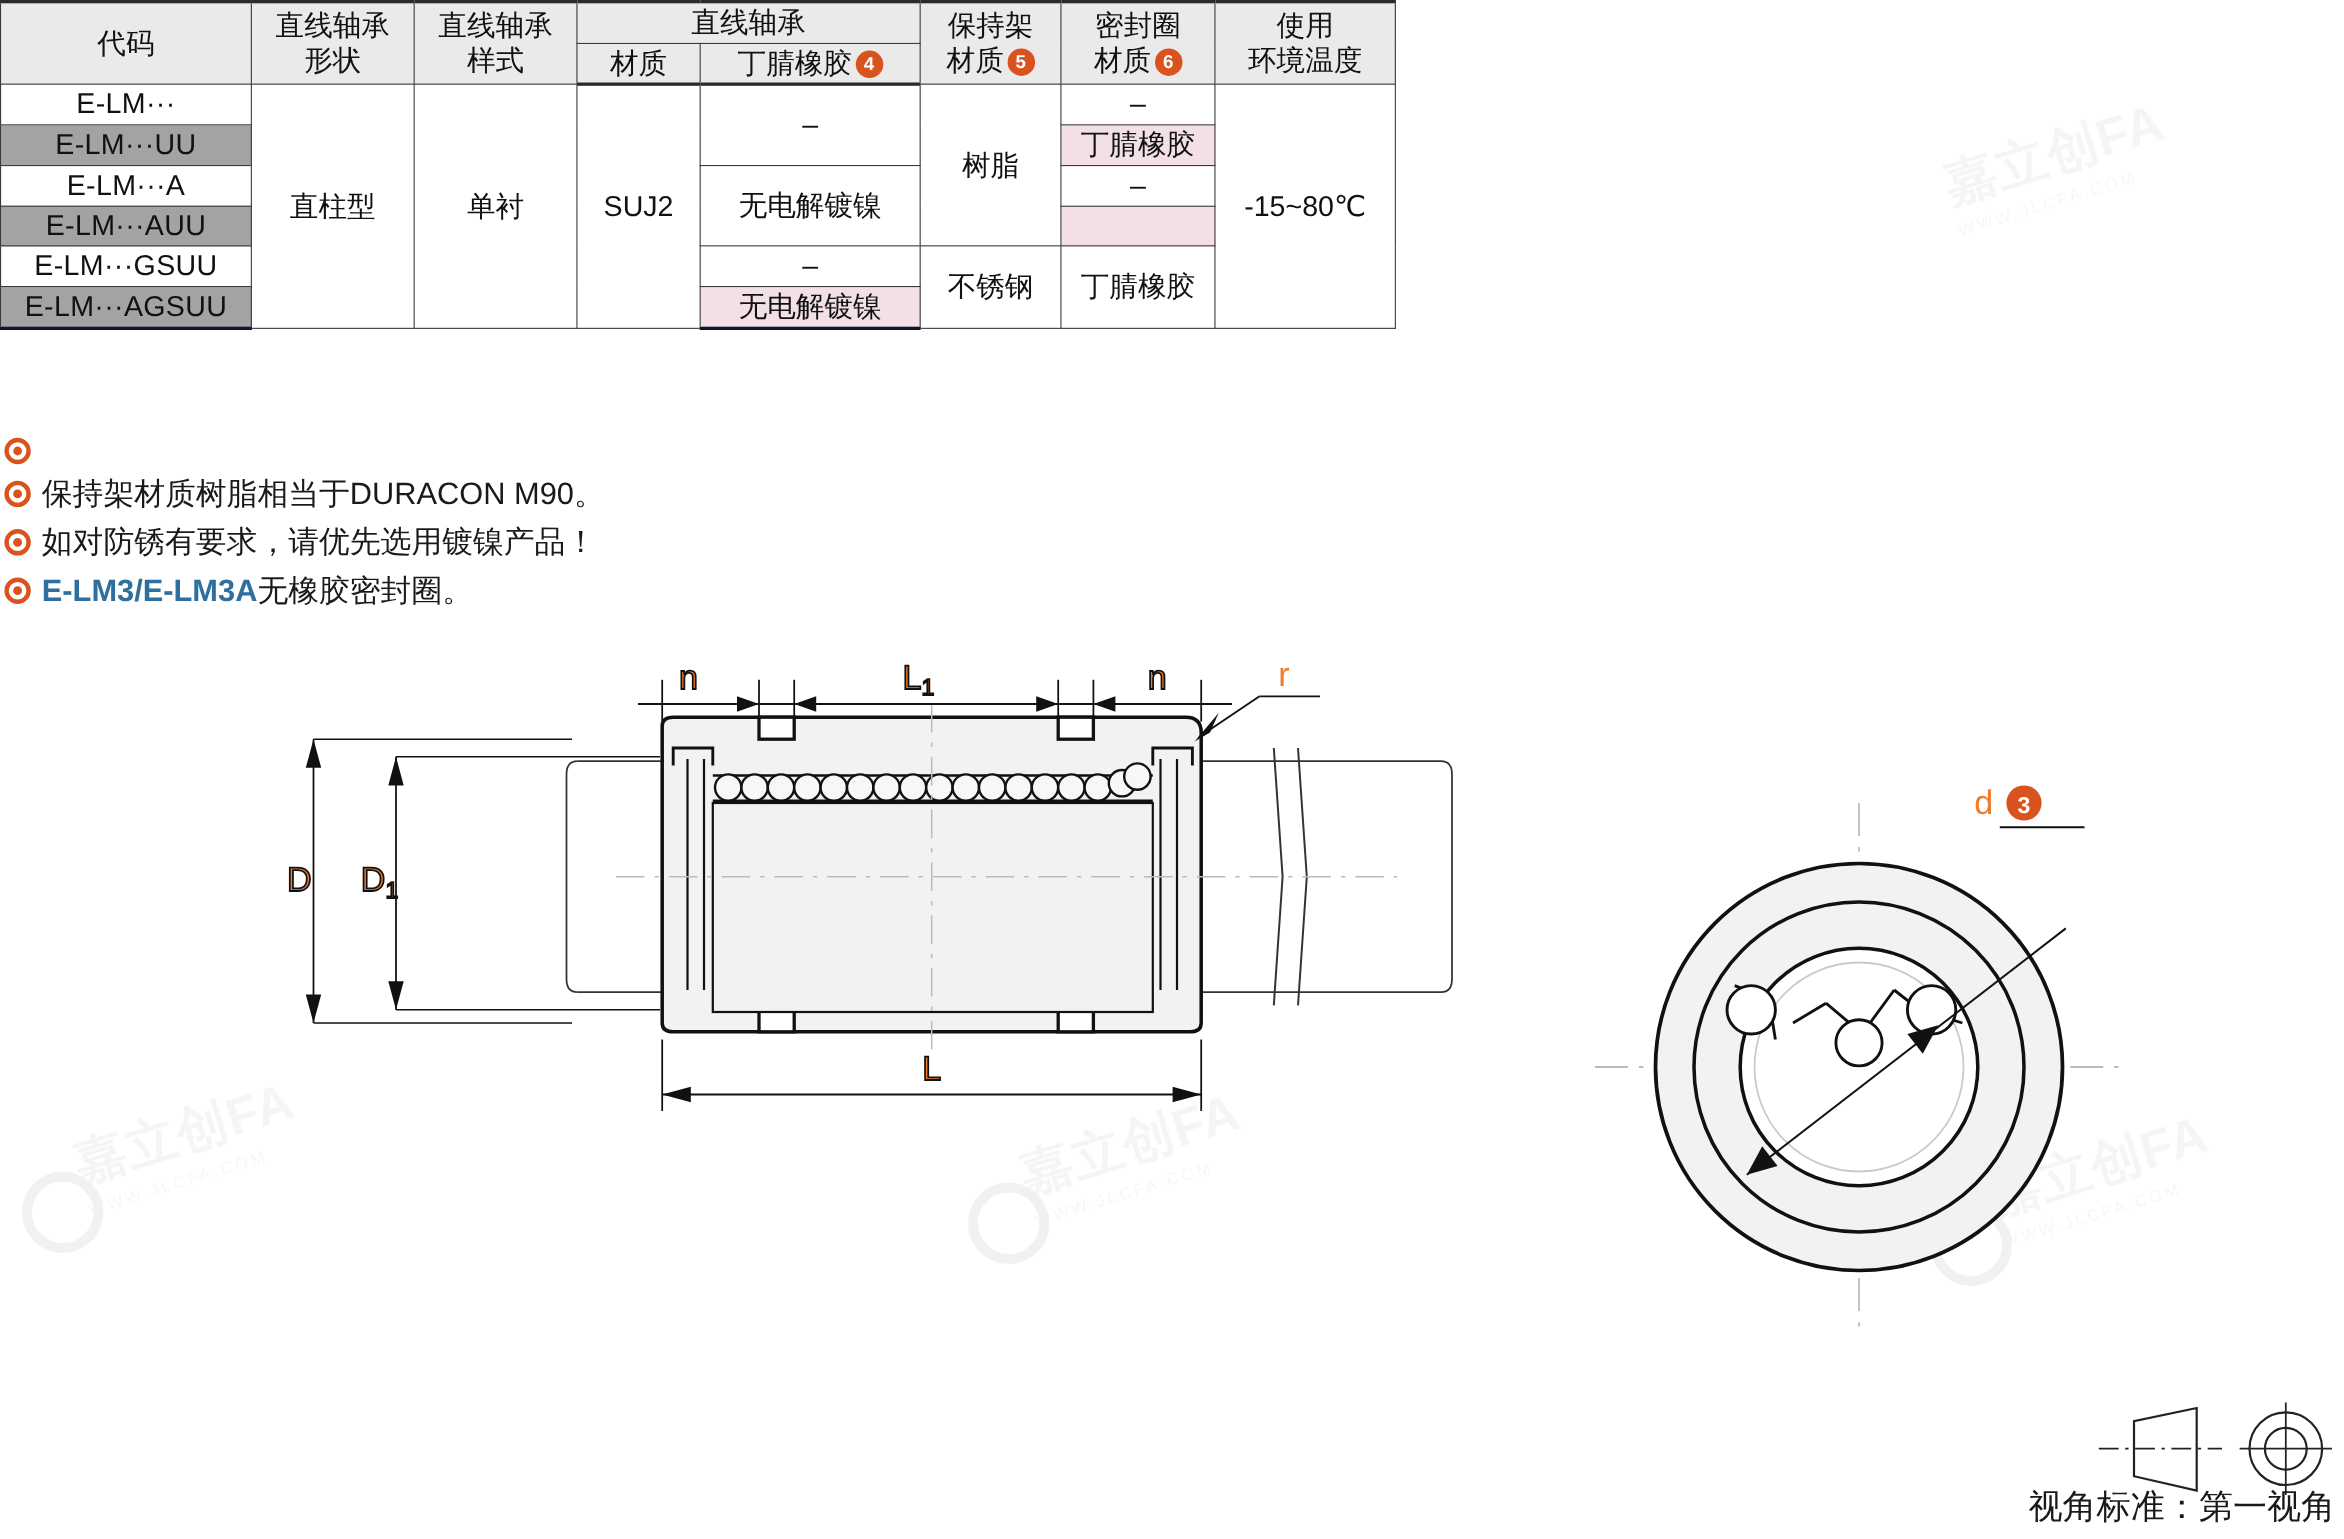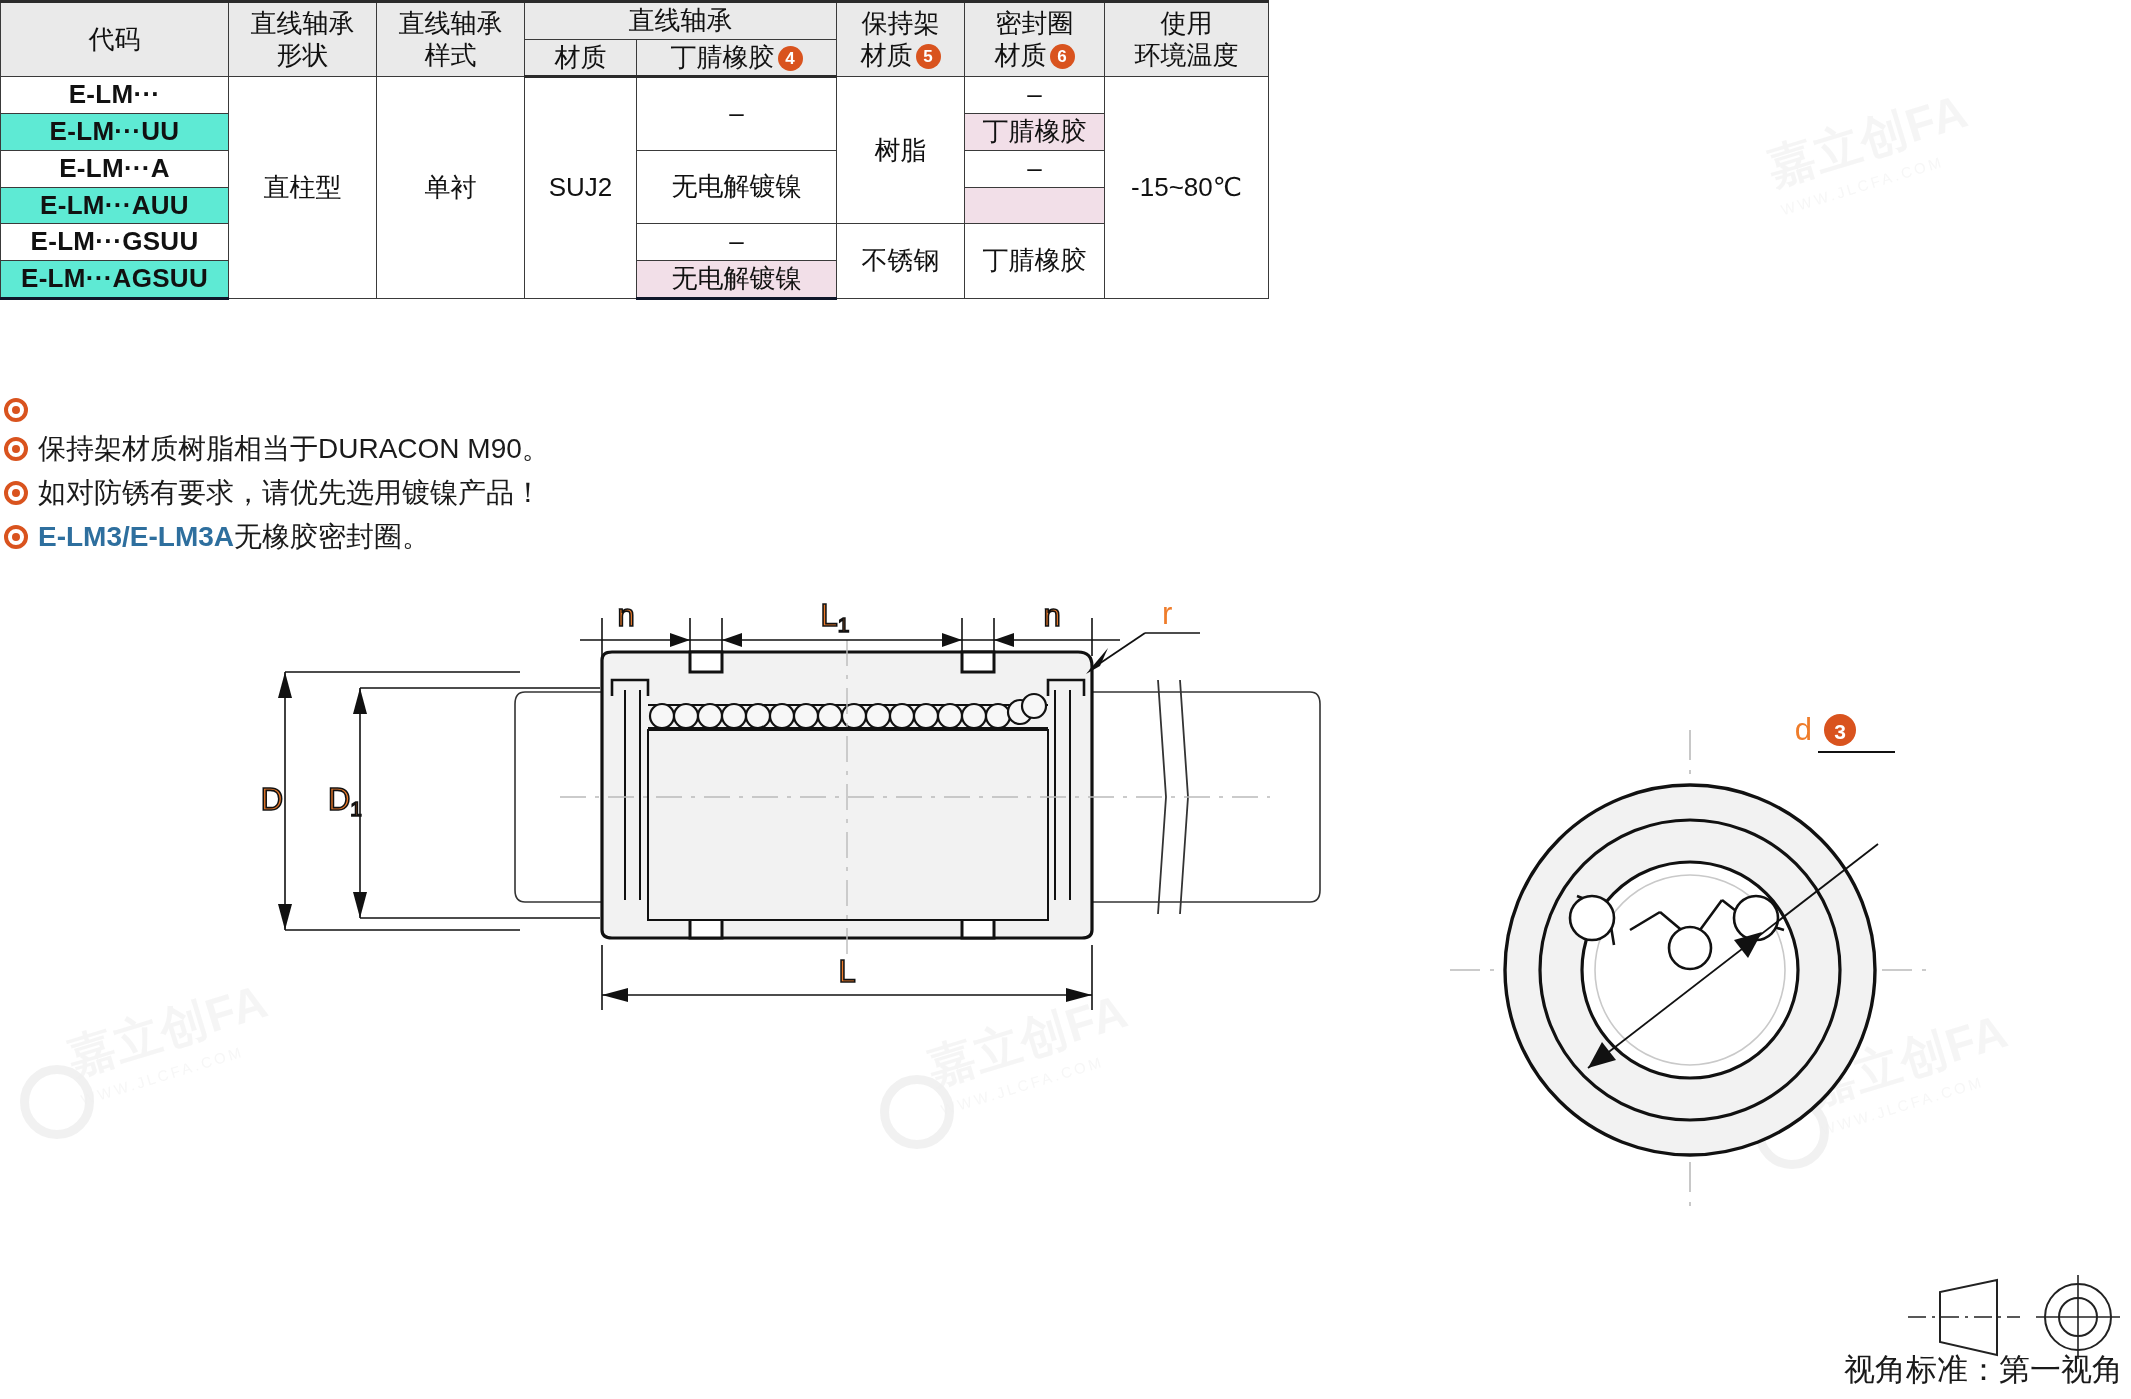--- a/index.html
+++ b/index.html
@@ -36,28 +36,28 @@
   }
   table.spec thead th {
     background: #eaeaea;
     font-weight: normal;
     font-size: 26px;
   }
   table.spec thead tr:first-child th { border-top: 3px solid #2b2b2b; }
   .thead-bottom { border-bottom: 3px solid #2b2b2b !important; }
   .code-cell {
     color: #2e6f9e;
-    font-weight: bold;
+    font-weight: normal;
     font-size: 27px;
     text-align: left;
     padding-left: 22px;
     letter-spacing: .3px;
   }
   .row-alt td { background: #f2dfe8; }
-  .row-alt .code-cell { background: #5eead4; }
+  .row-alt .code-cell { background: #a3a3a3; }
   tbody tr:last-child td { border-bottom: 3px solid #0f172a; }
 
   .badge {
     display: inline-block;
     width: 25px; height: 25px;
     line-height: 25px;
     border-radius: 50%;
     background: #d9531e;
     color: #fff;
     font-size: 17px;

